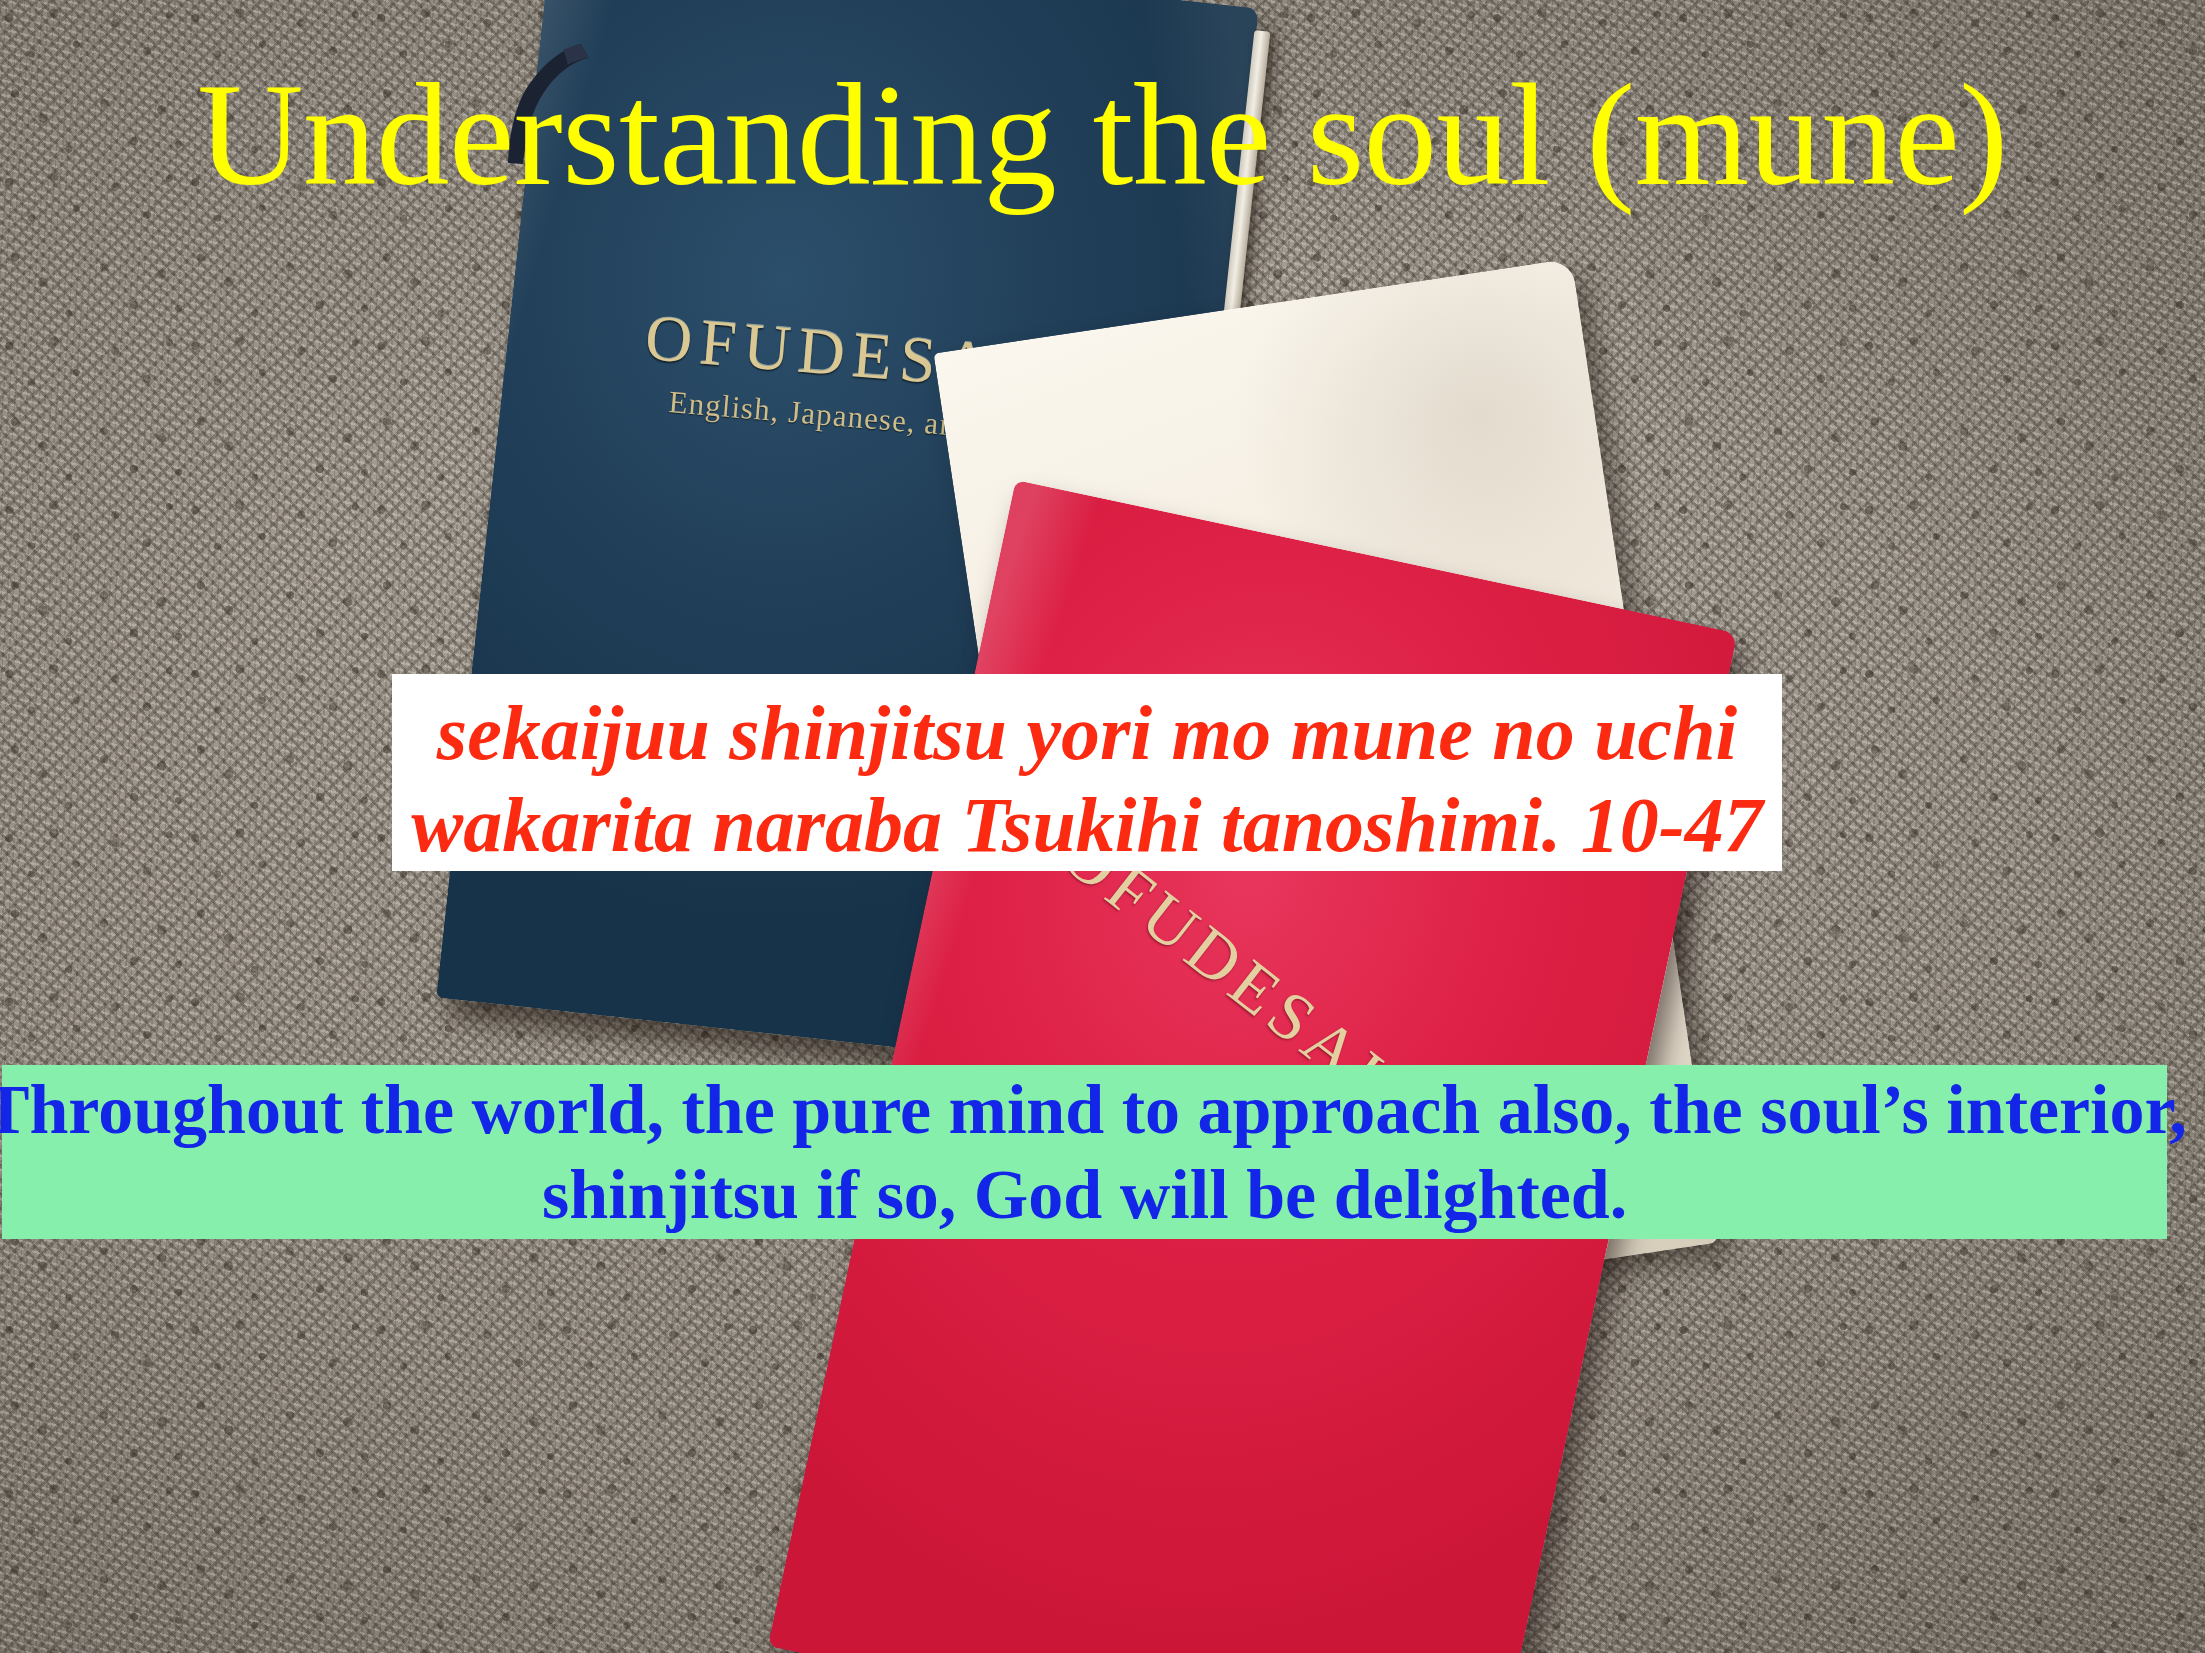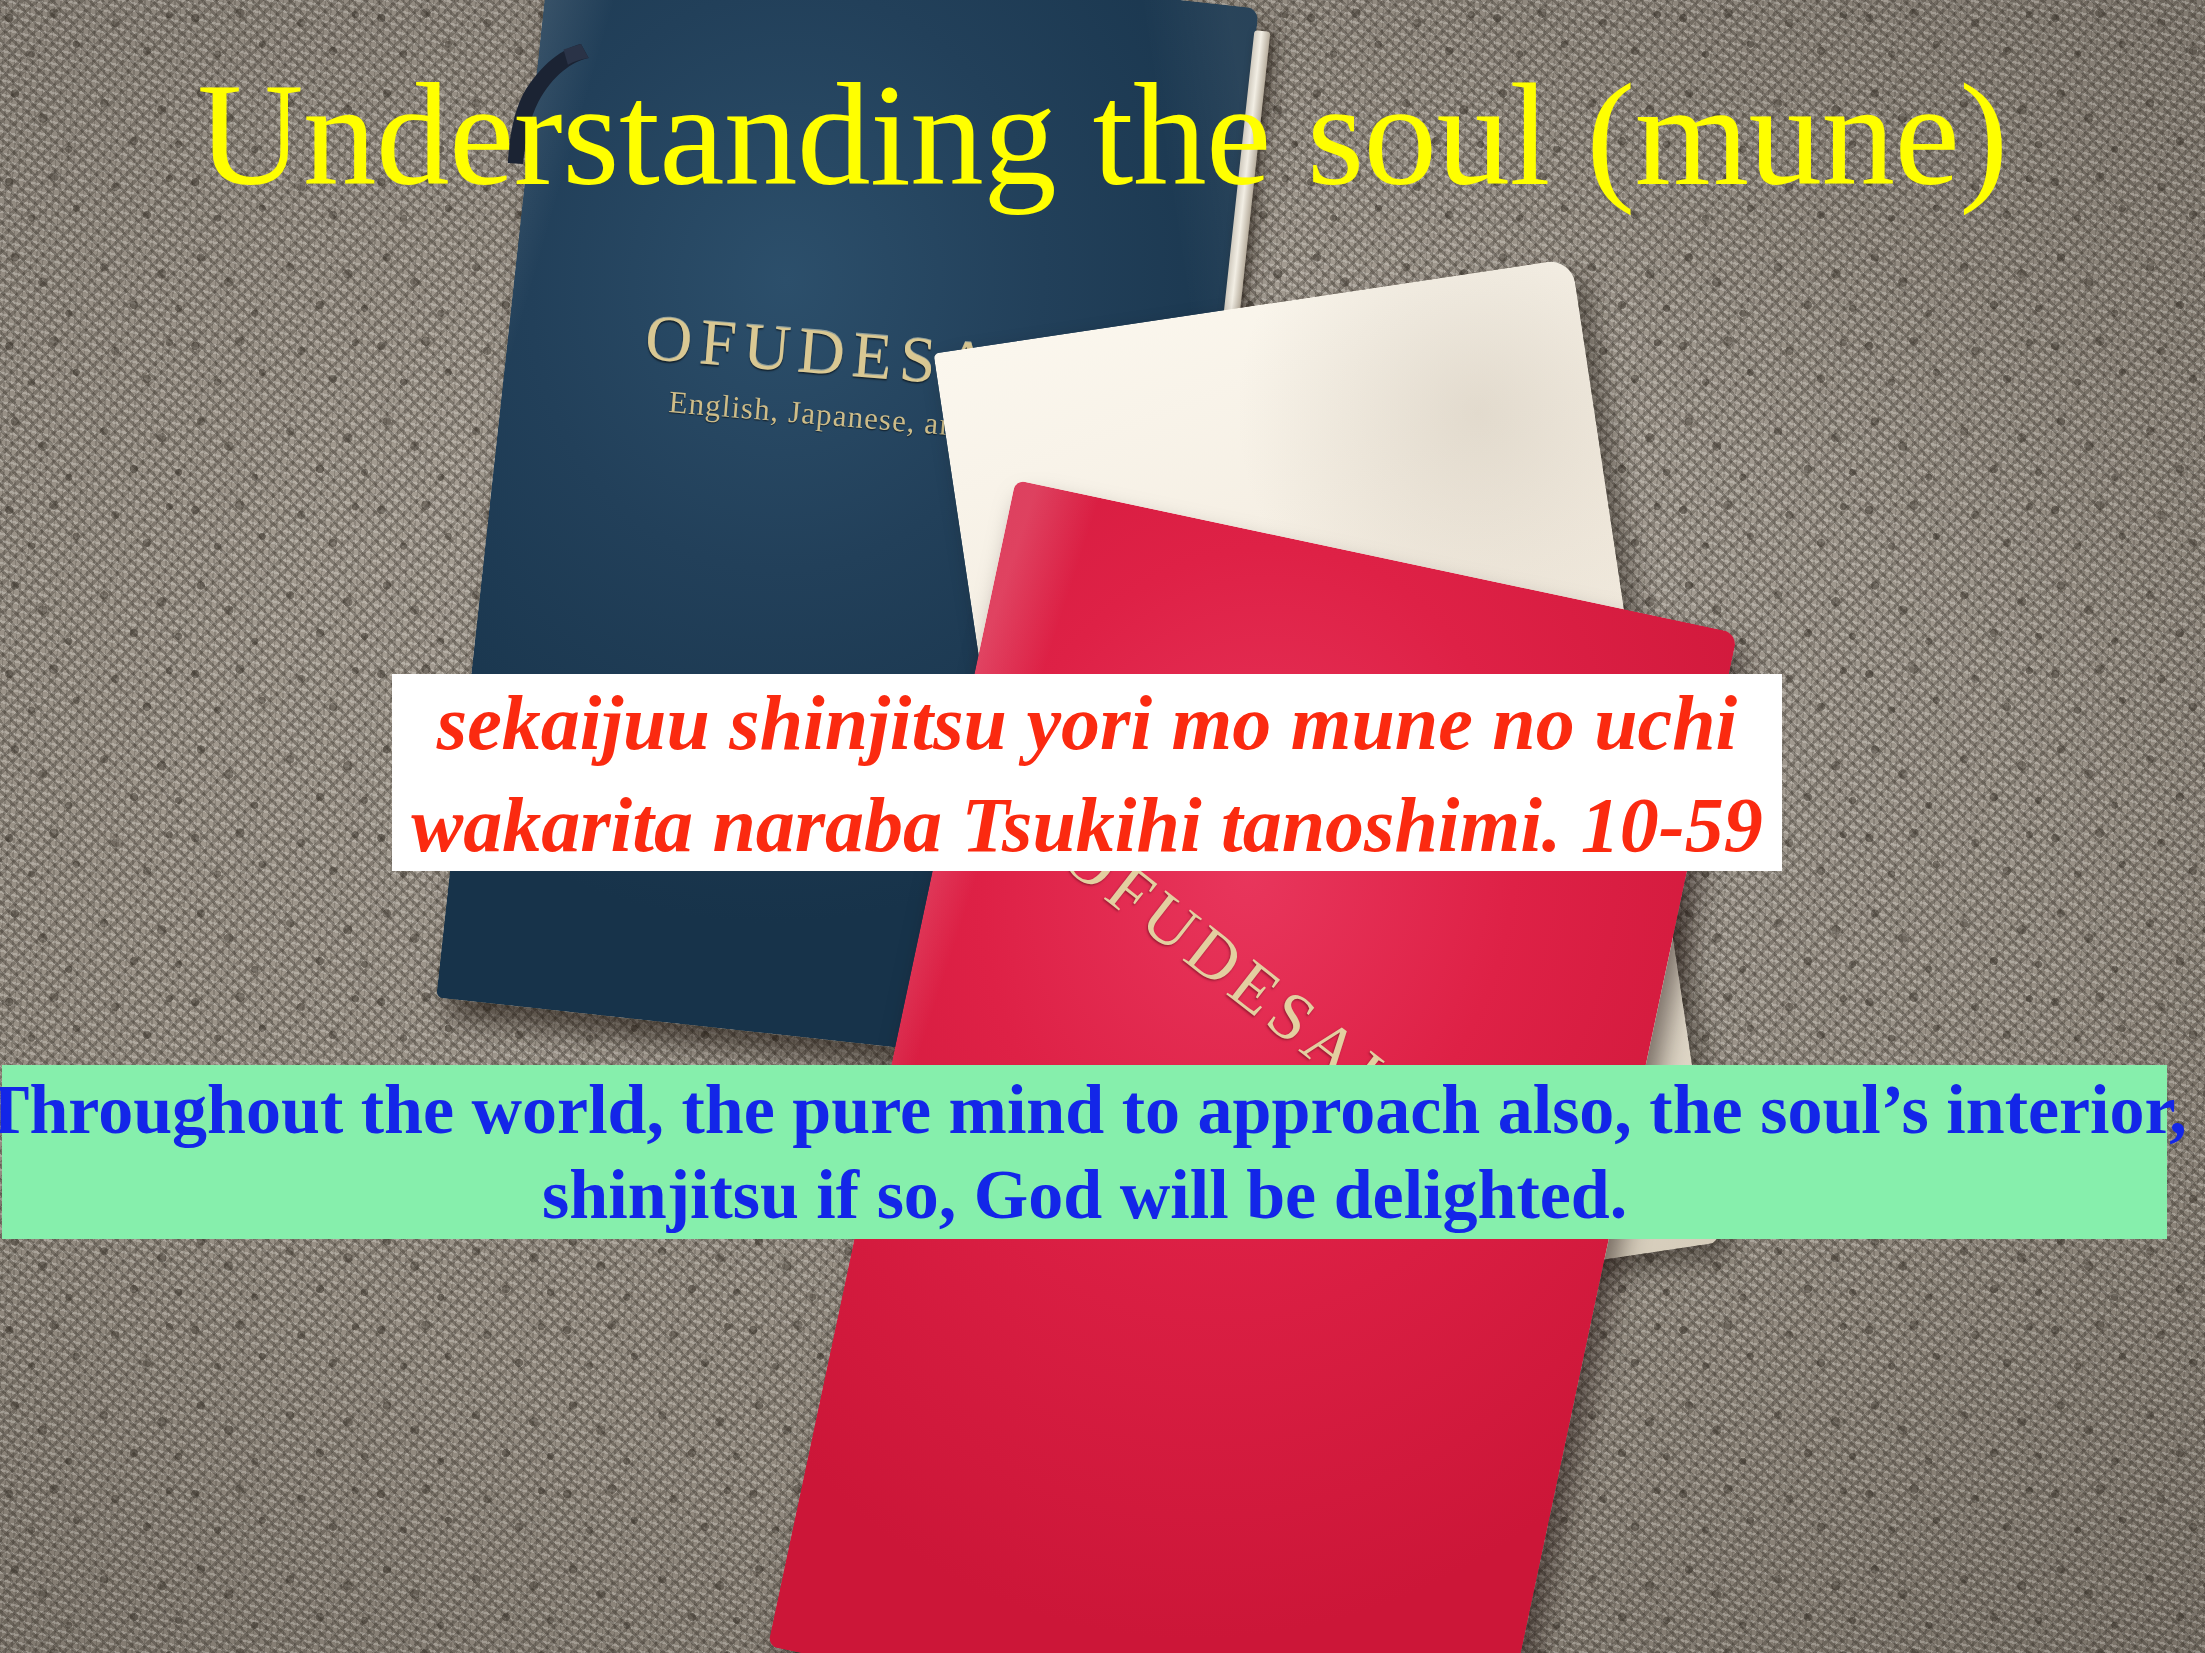--- a/index.html
+++ b/index.html
@@ -181,21 +181,21 @@
 
   #romaji-box {
     position: absolute;
     left: 392px; top: 674px;
     width: 1390px; height: 197px;
     z-index: 25;
     background: #ffffff;
     display: flex;
     flex-direction: column;
     align-items: center;
-    justify-content: space-between;
+    justify-content: flex-end;
     padding: 3.3px 0 0 0;
     box-sizing: border-box;
   }
   #romaji-box .line {
     color: #fb2a10;
     font-size: 78px;
     font-weight: bold;
     font-style: italic;
     line-height: 1.18;
     white-space: nowrap;
@@ -250,21 +250,21 @@
   </div>
 
   <div class="book" id="book-red">
     <div class="gold-title-red">OFUDESAKI</div>
   </div>
 
   <div id="title-text">Understanding the soul (mune)</div>
 
   <div id="romaji-box">
     <div class="line">sekaijuu shinjitsu yori mo mune no uchi</div>
-    <div class="line">wakarita naraba Tsukihi tanoshimi. 10-59</div>
+    <div class="line">wakarita naraba Tsukihi tanoshimi. 10-47</div>
   </div>
 
   <div id="translation-box">
     <div class="line">Throughout the world, the pure mind to approach also, the soul’s interior,</div>
     <div class="line">shinjitsu if so, God will be delighted.</div>
   </div>
 
 </div>
 
 

